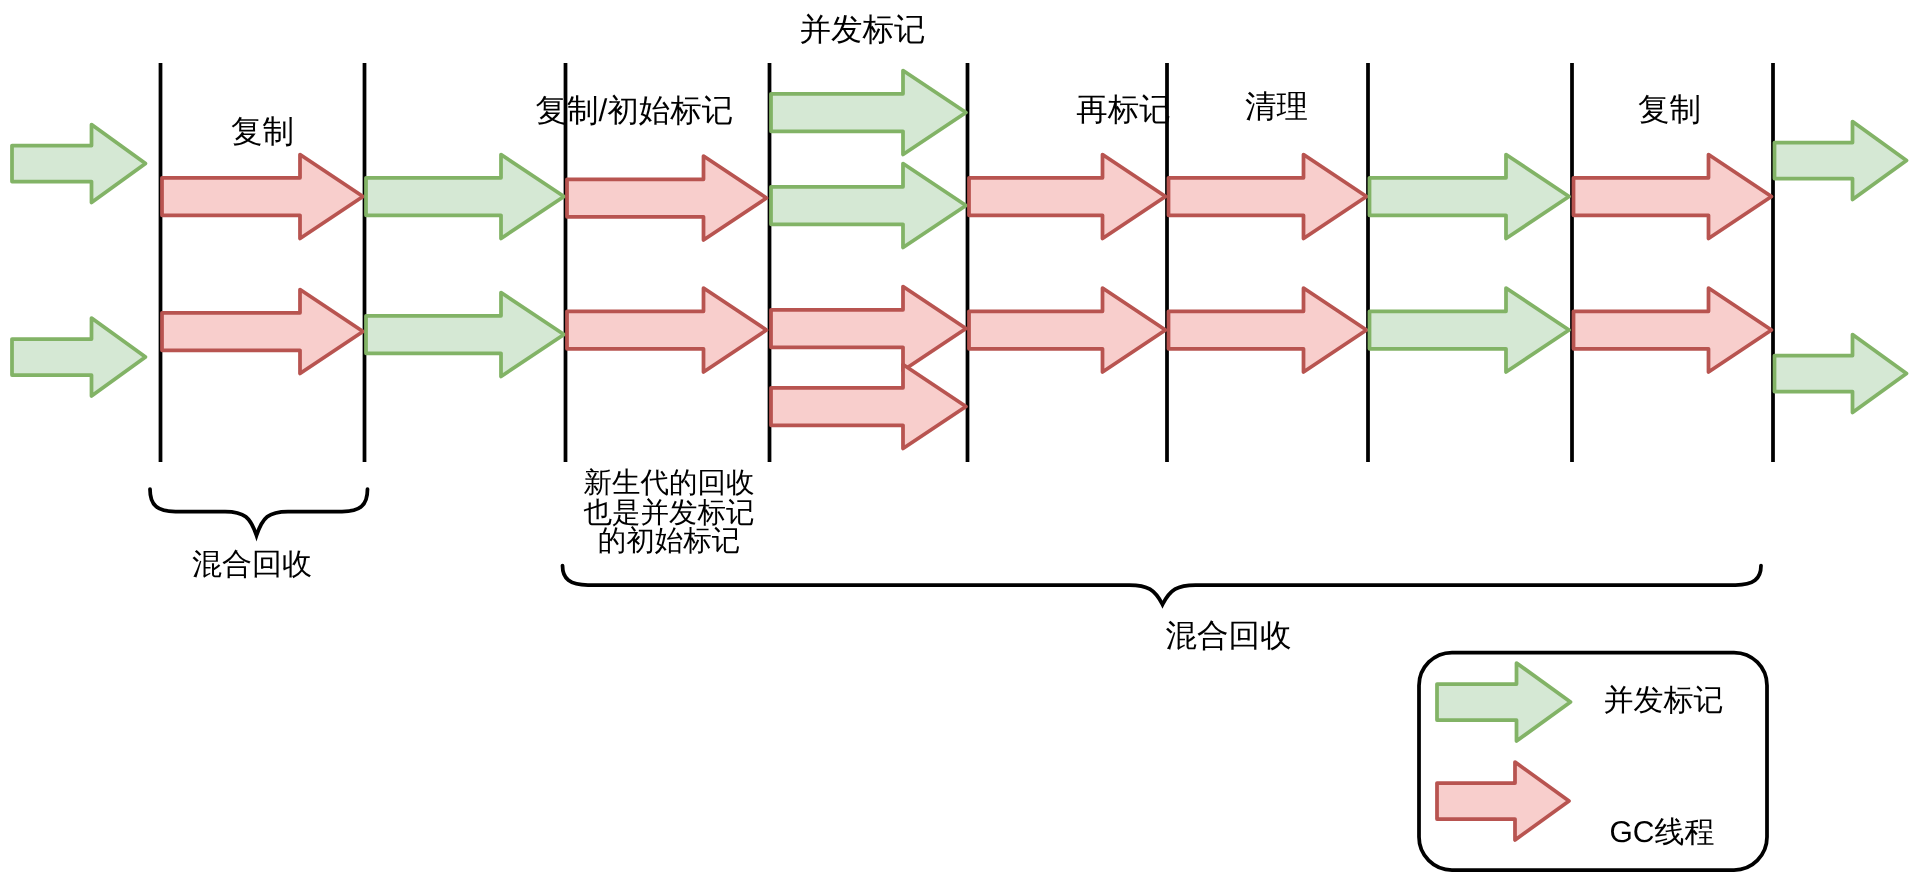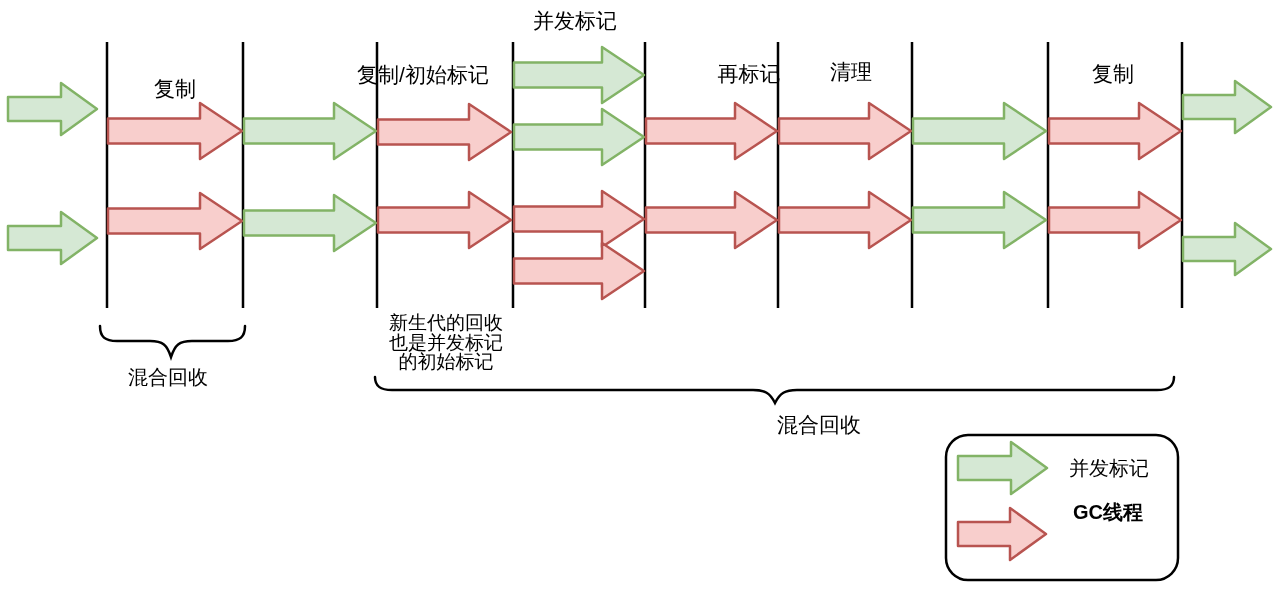--- a/index.html
+++ b/index.html
@@ -34,21 +34,21 @@
   #lbl-copy1      { left: 175px; top: 89px; }
   #lbl-copyinit   { left: 423px; top: 75px; }
   #lbl-remark     { left: 749px; top: 74px; }
   #lbl-cleanup    { left: 851px; top: 74px; font-family: Liberation Mono, monospace; }
   #lbl-copy2      { left: 1113px; top: 74px; }
   #lbl-younggc    { left: 168px; top: 377px; font-size: 20px; }
   #lbl-mixedgc    { left: 819px; top: 425px; }
   #lbl-note1      { left: 446px; top: 342px; font-size: 19px; line-height: 19.5px; }
   #lbl-note2      { left: 1117px; top: 344px; font-size: 19px; line-height: 19.5px; }
   #lbl-legend-app { left: 1109px; top: 468px; font-size: 20px; }
-  #lbl-legend-gc  { left: 1108px; top: 512px; font-size: 20px; font-weight: bold; }
+  #lbl-legend-gc  { left: 1108px; top: 556px; font-size: 20px; }
 </style>
 </head>
 <body>
 
 <div id="stage">
 
   <svg id="diagram-svg" width="1280" height="592" viewBox="0 0 1280 592">
     <g id="lines-layer">
         <line x1="107" x2="107" y1="42" y2="308" stroke="#000000" stroke-width="2.5"></line>
         <line x1="243" x2="243" y1="42" y2="308" stroke="#000000" stroke-width="2.5"></line>

